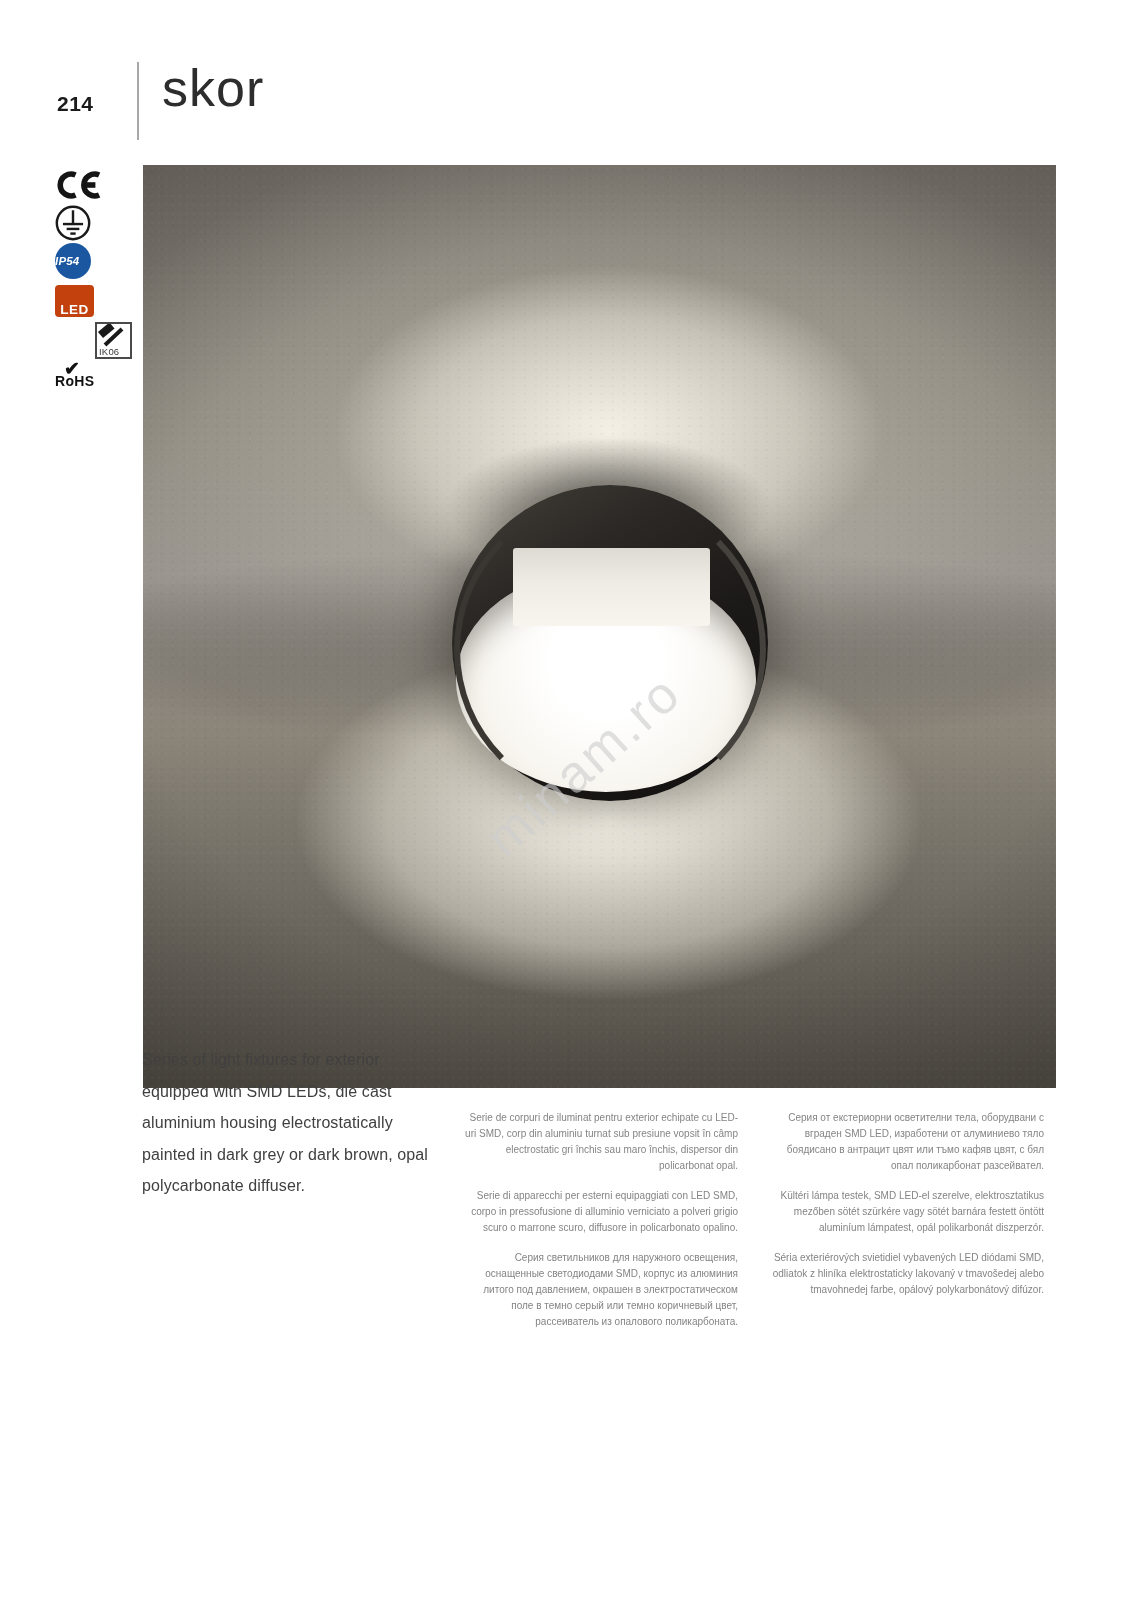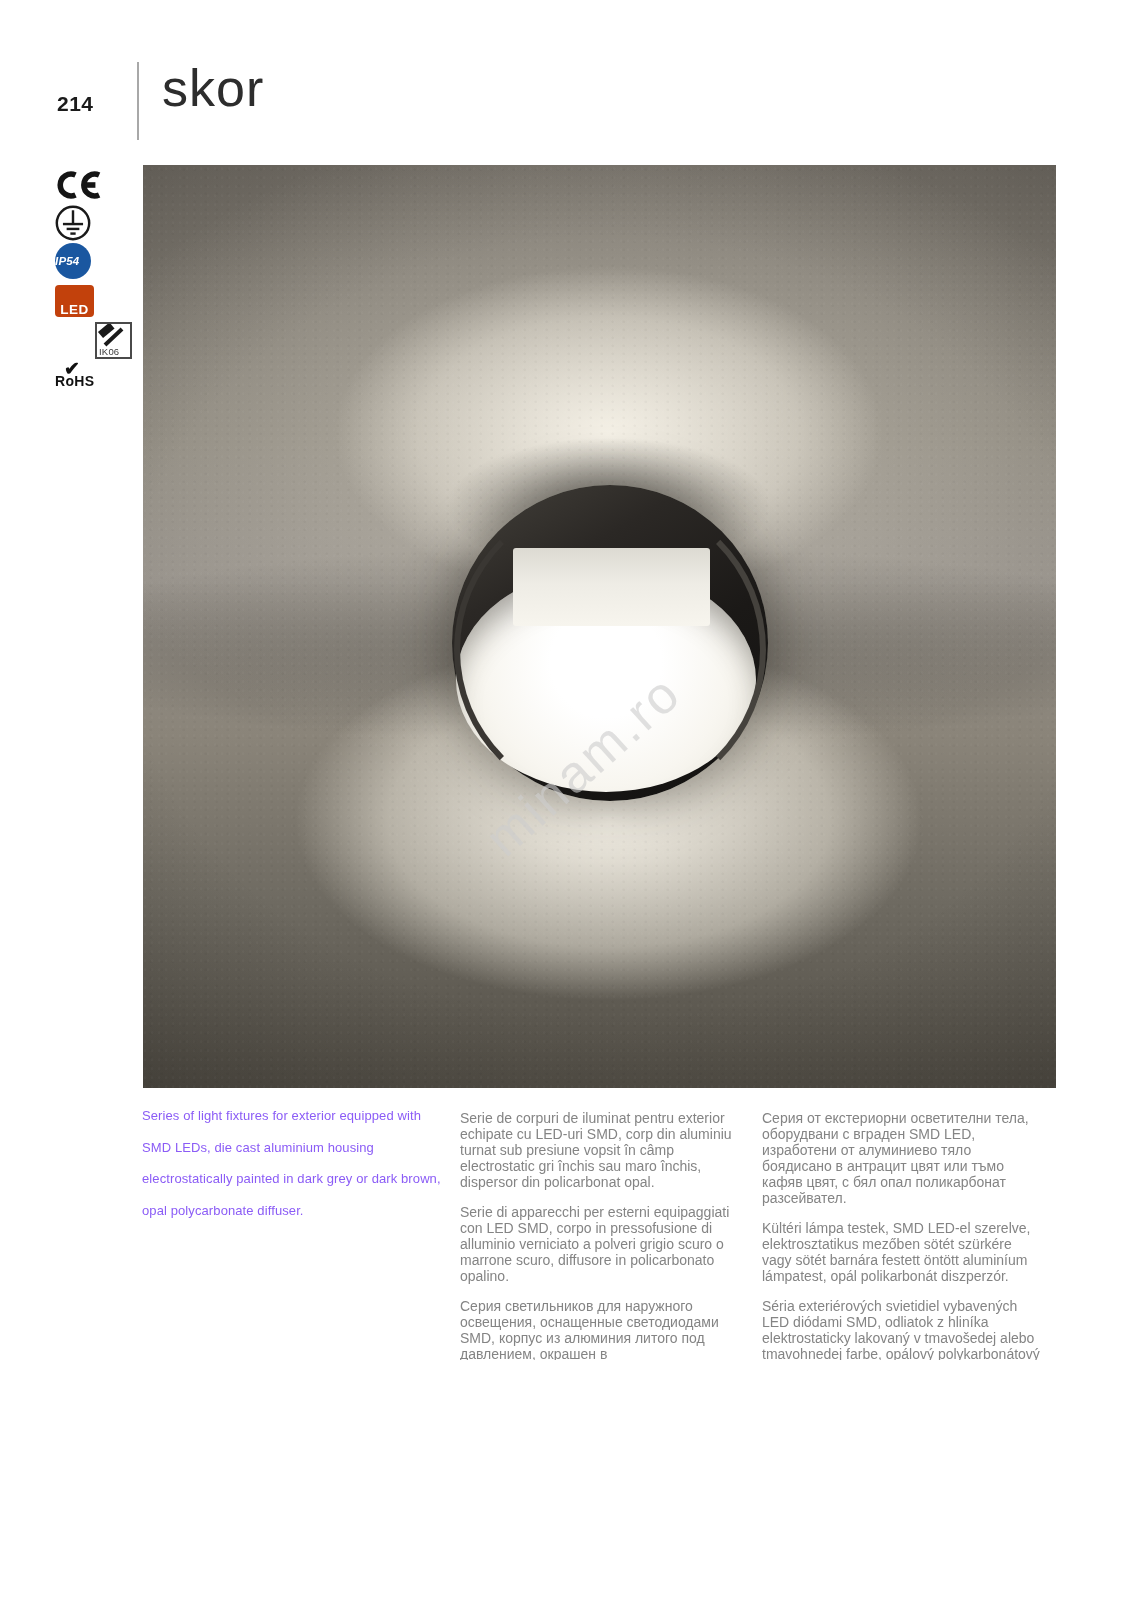--- a/index.html
+++ b/index.html
@@ -67,24 +67,24 @@
     position:absolute; left:311px; top:329px; width:312px; height:312px; border-radius:50%;
     border:6px solid transparent; border-left-color:#3a3733; border-right-color:#45423d;
   }
   .photo-watermark {
     position:absolute; left:440px; top:600px; transform:translate(-50%,-50%) rotate(-42deg);
     font-size:52px; color:rgba(205,205,205,0.62); letter-spacing:3px; white-space:nowrap;
   }
 
   
   .desc-en {
-    position:absolute; left:142px; top:1100px; width:305px;
-    font-size:13px; line-height:31.5px; font-weight:500; color:#8b5cf6; letter-spacing:.1px;
+    position:absolute; left:142px; top:1044px; width:305px;
+    font-size:16px; line-height:31.5px; font-weight:500; color:#404040; letter-spacing:.1px;
   }
-  .col { position:absolute; top:1110px; font-size:14px; line-height:16px; color:#848484; }
+  .col { position:absolute; top:1110px; font-size:10px; line-height:16px; color:#848484;text-align:right; }
   .col-mid { left:460px; width:278px; }
   .col-right { left:762px; width:282px; }
   .col p { margin-bottom:14px; }
 
   
   .footer-edition { position:absolute; left:60px; top:1500px; font-size:15px; letter-spacing:.6px; }
 </style>
 </head>
 <body>
 

